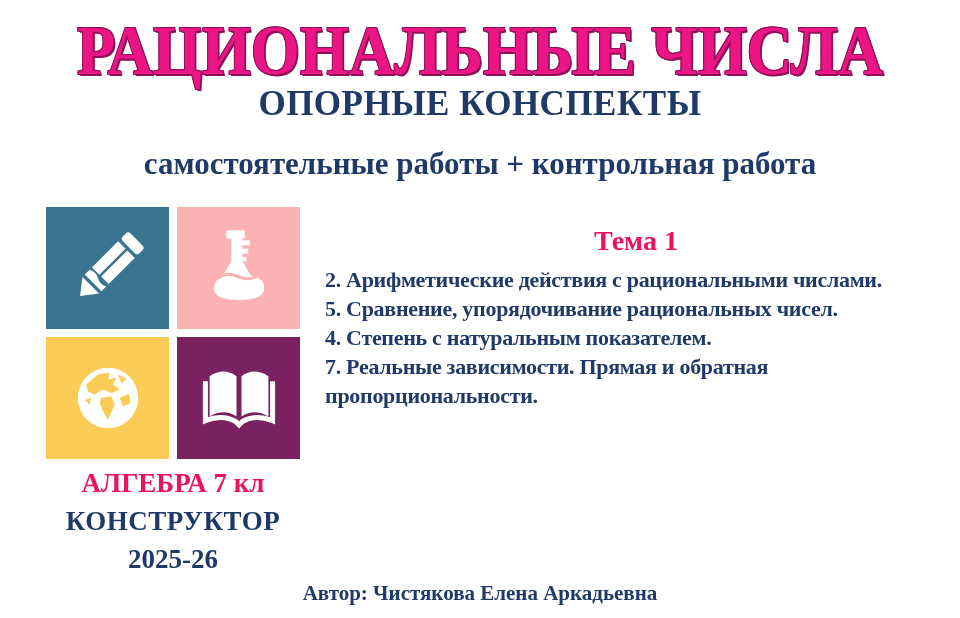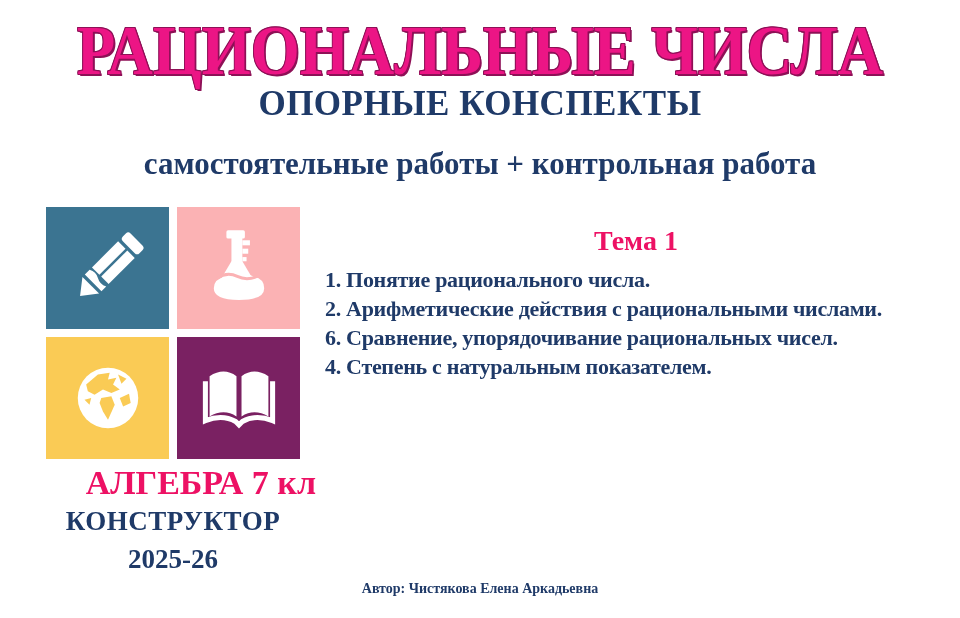--- a/index.html
+++ b/index.html
@@ -32,34 +32,34 @@
   .tile{display:flex;align-items:center;justify-content:center;}
   .tile svg{width:84px;height:84px;display:block;}
   .tile-teal{background:#3B7491;}
   .tile-pink{background:#FBB2B4;}
   .tile-yellow{background:#FACB55;}
   .tile-purple{background:#7A2162;}
   .badge-block{
     position:absolute;left:30px;top:464px;width:286px;text-align:center;
     line-height:38px;
   }
-  .course{font-size:34px;color:#ED1164;text-align:right;}
+  .course{font-size:27px;color:#ED1164;}
   .product{font-size:27px;color:#1F3A68;letter-spacing:0.5px;}
   .years{font-size:27px;color:#1F3A68;}
   .topic{position:absolute;left:325px;top:214px;width:622px;}
   .topic-heading{
     text-align:center;font-size:28px;color:#ED1164;margin:11px 0 8px 0;
   }
   .topic-list{
     list-style:none;margin:0;padding:0;
     font-size:22px;line-height:29px;color:#1F3A68;letter-spacing:-0.3px;
   }
   .author{
     position:absolute;top:581px;left:0;right:0;text-align:center;
-    font-size:14px;color:#1F3A68;
+    font-size:21px;color:#1F3A68;
   }
 </style>
 </head>
 <body>
 
 <div class="slide">
 
   <div class="main-title">РАЦИОНАЛЬНЫЕ ЧИСЛА</div>
   <div class="subtitle">ОПОРНЫЕ КОНСПЕКТЫ</div>
   <div class="subtitle2">самостоятельные работы + контрольная работа</div>
@@ -128,22 +128,22 @@
 
   <div class="badge-block">
     <div class="course">АЛГЕБРА 7 кл</div>
     <div class="product">КОНСТРУКТОР</div>
     <div class="years">2025-26</div>
   </div>
 
   <div class="topic">
     <div class="topic-heading">Тема 1</div>
     <ul class="topic-list">
-      <li>1. Понятие рационального числа.</li>
       <li>2. Арифметические действия с рациональными числами.</li>
-      <li>6. Сравнение, упорядочивание рациональных чисел.</li>
+      <li>5. Сравнение, упорядочивание рациональных чисел.</li>
       <li>4. Степень с натуральным показателем.</li>
+      <li>7. Реальные зависимости. Прямая и обратная пропорциональности.</li>
     </ul>
   </div>
 
   <div class="author">Автор: Чистякова Елена Аркадьевна</div>
 
 </div>
 
 </body></html>

